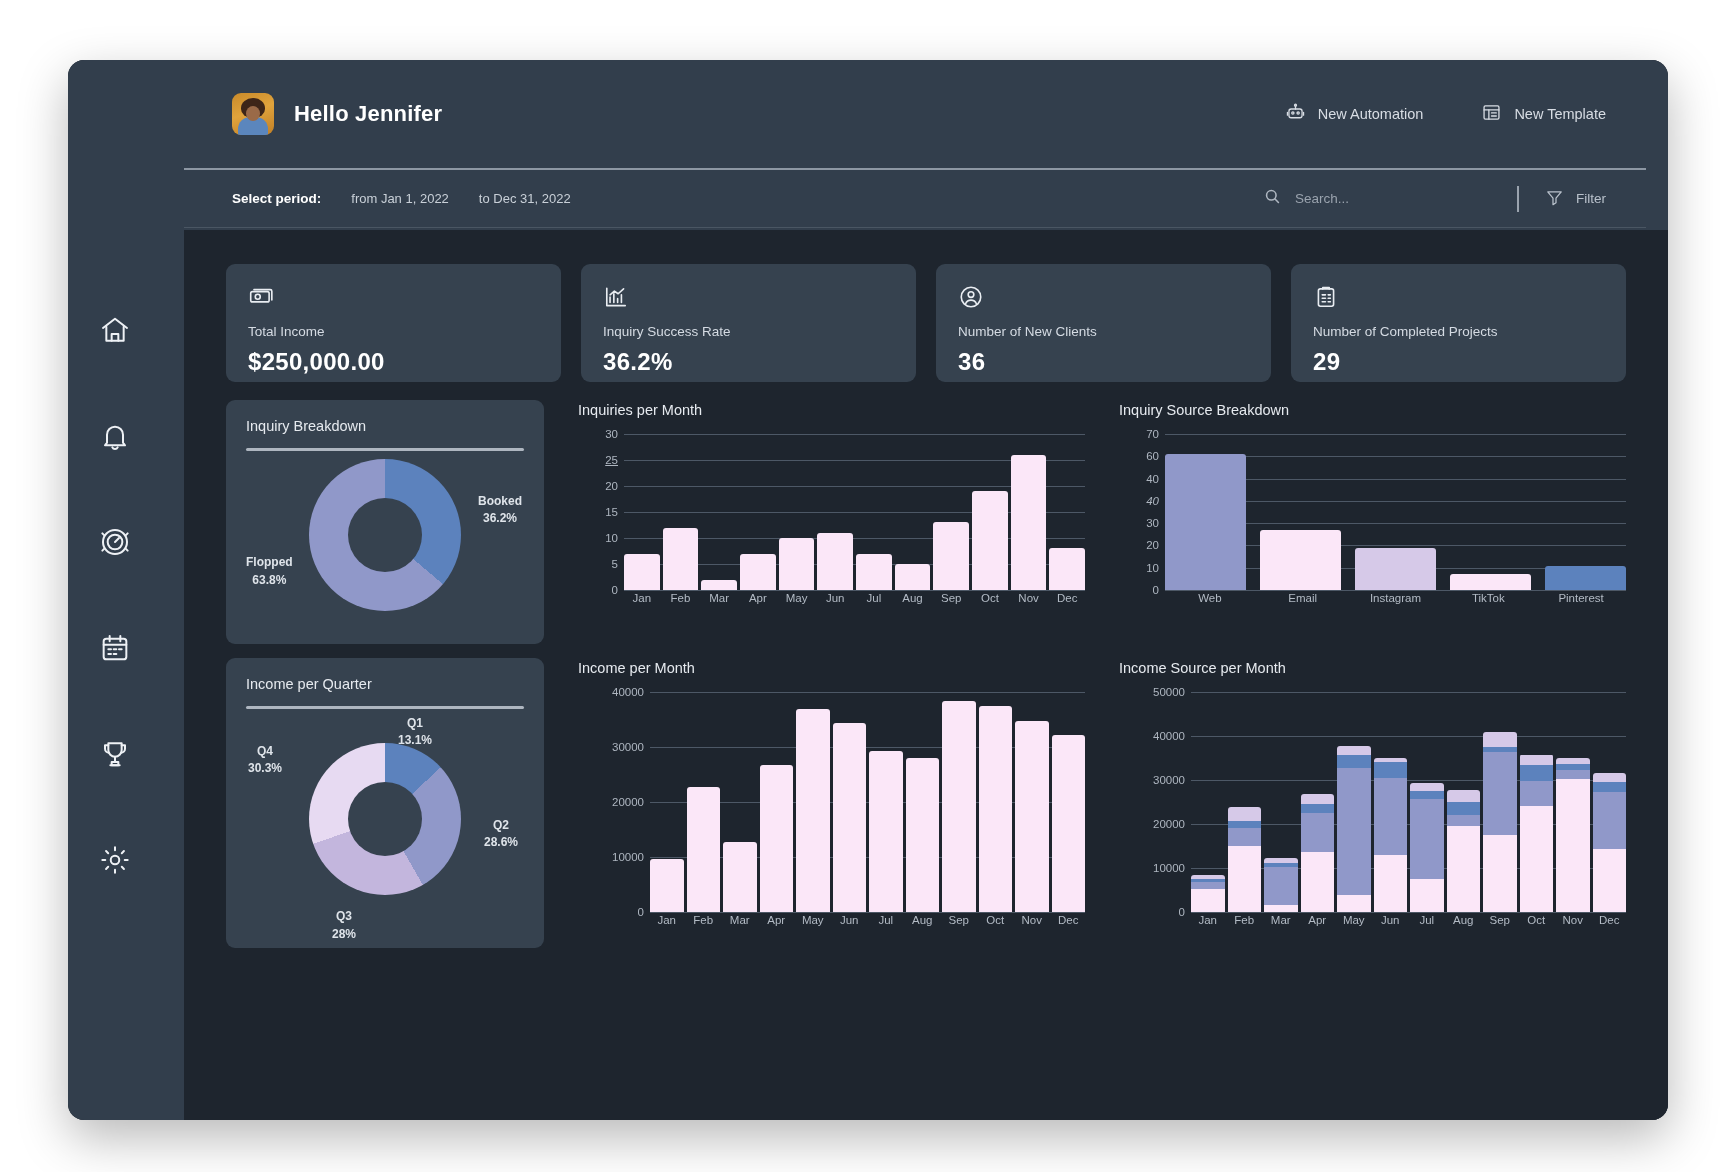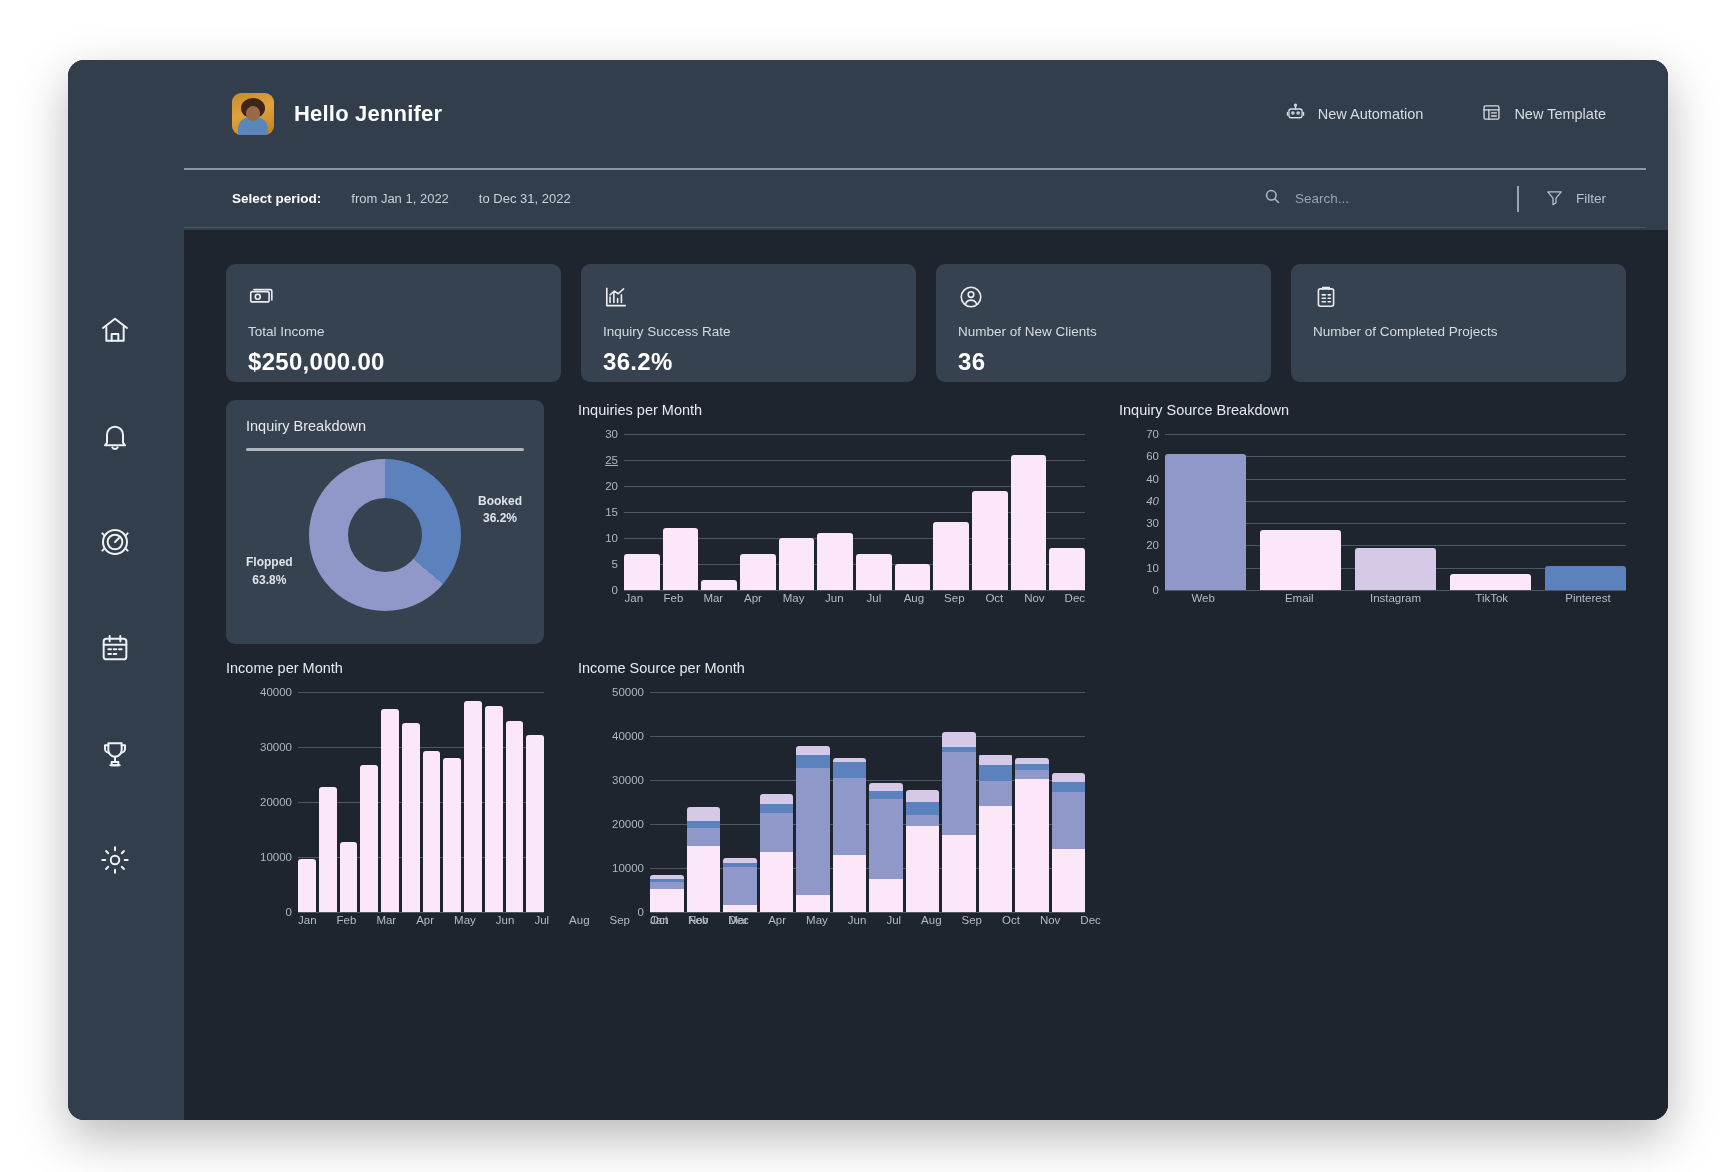--- a/index.html
+++ b/index.html
@@ -192,21 +192,21 @@
     position: absolute; left: 46px; right: 0; top: 0; bottom: 22px;
   }
   .gline { position: absolute; left: 0; right: 0; height: 1px; background: #4d5866; }
   .bars {
     position: absolute; left: 46px; right: 0; bottom: 22px; top: 0;
     display: flex; align-items: flex-end; gap: 3px;
   }
   .bar { flex: 1; border-radius: 3px 3px 0 0; }
   .xaxis {
     position: absolute; left: 46px; right: 0; bottom: 0; height: 20px;
-    display: flex; gap: 20px;
+    display: flex; gap: 3px;
   }
   .xlab { flex: 1; text-align: center; font-size: 11.5px; color: #b3bbc5; }
   .stack { flex: 1; display: flex; flex-direction: column; justify-content: flex-end; border-radius: 3px 3px 0 0; overflow: hidden; }
   .seg { width: 100%; }
 </style>
 </head>
 <body>
 
 <div class="page">
   <div class="window">
@@ -371,20 +371,21 @@
           <div class="kpi">
             <div class="kpi-icon">
               <svg viewBox="0 0 24 24" fill="none" stroke="currentColor" stroke-width="1.5" stroke-linecap="round" stroke-linejoin="round">
                 <rect x="5" y="4.5" width="14" height="16" rx="1.8"></rect>
                 <path d="M9 4.5V3.4h6v1.1"></path>
                   <path d="M8.5 10h3M8.5 13.2h3M8.5 16.4h3"></path>
                 <path d="M14 10h2M14 13.2h2M14 16.4h2"></path>
               </svg>
             </div>
             <div class="kpi-label">Number of Completed Projects</div>
+            <div class="kpi-value">29</div>
           </div>
         </div>
 
         <div class="grid">
 
           <div class="panel-card">
             <div class="panel-title">Inquiry Breakdown</div>
             <div class="title-rule"></div>
             <div class="donut-wrap">
               <div class="donut" id="donut-inquiry" style="background: conic-gradient(rgb(92, 130, 189) 0deg, rgb(92, 130, 189) 130.32deg, rgb(144, 152, 201) 130.32deg, rgb(144, 152, 201) 360deg);"></div>
@@ -484,20 +485,43 @@
                 <div class="xaxis" style="">
                   <div class="xlab">Web</div>
                   <div class="xlab">Email</div>
                   <div class="xlab">Instagram</div>
                   <div class="xlab">TikTok</div>
                   <div class="xlab">Pinterest</div>
                 </div>
               </div>
           </div>
 
+          <div class="panel-card">
+            <div class="panel-title">Income per Quarter</div>
+            <div class="title-rule"></div>
+            <div class="donut-wrap" style="margin-top:34px">
+              <div class="donut" id="donut-quarter" style="background: conic-gradient(rgb(92, 130, 189) 0deg, rgb(92, 130, 189) 47.16deg, rgb(144, 152, 201) 47.16deg, rgb(144, 152, 201) 150.12deg, rgb(195, 182, 221) 150.12deg, rgb(195, 182, 221) 250.92deg, rgb(231, 218, 242) 250.92deg, rgb(231, 218, 242) 360deg);"></div>
+              <div class="donut-lbl" style="left:152px; top:-28px;">
+                <div>Q1</div>
+                  <div>13.1%</div>
+              </div>
+              <div class="donut-lbl" style="right:6px; top:74px;">
+                <div>Q2</div>
+                  <div>28.6%</div>
+              </div>
+              <div class="donut-lbl" style="left:86px; bottom:-48px;">
+                <div>Q3</div>
+                  <div>28%</div>
+              </div>
+              <div class="donut-lbl" style="left:2px; top:0px;">
+                <div>Q4</div>
+                  <div>30.3%</div>
+              </div>
+            </div>
+          </div>
 
           <div class="panel-plain">
             <div class="chart-title">Income per Month</div>
             <div class="plot" id="plot-income" style="height:242px">
                 <div class="gridarea" style="left: 72px;">
                   <div class="gline" style="top: 100%;"></div>
                   <div class="gline" style="top: 75%;"></div>
                   <div class="gline" style="top: 50%;"></div>
                   <div class="gline" style="top: 25%;"></div>
                   <div class="gline" style="top: 0%;"></div>

